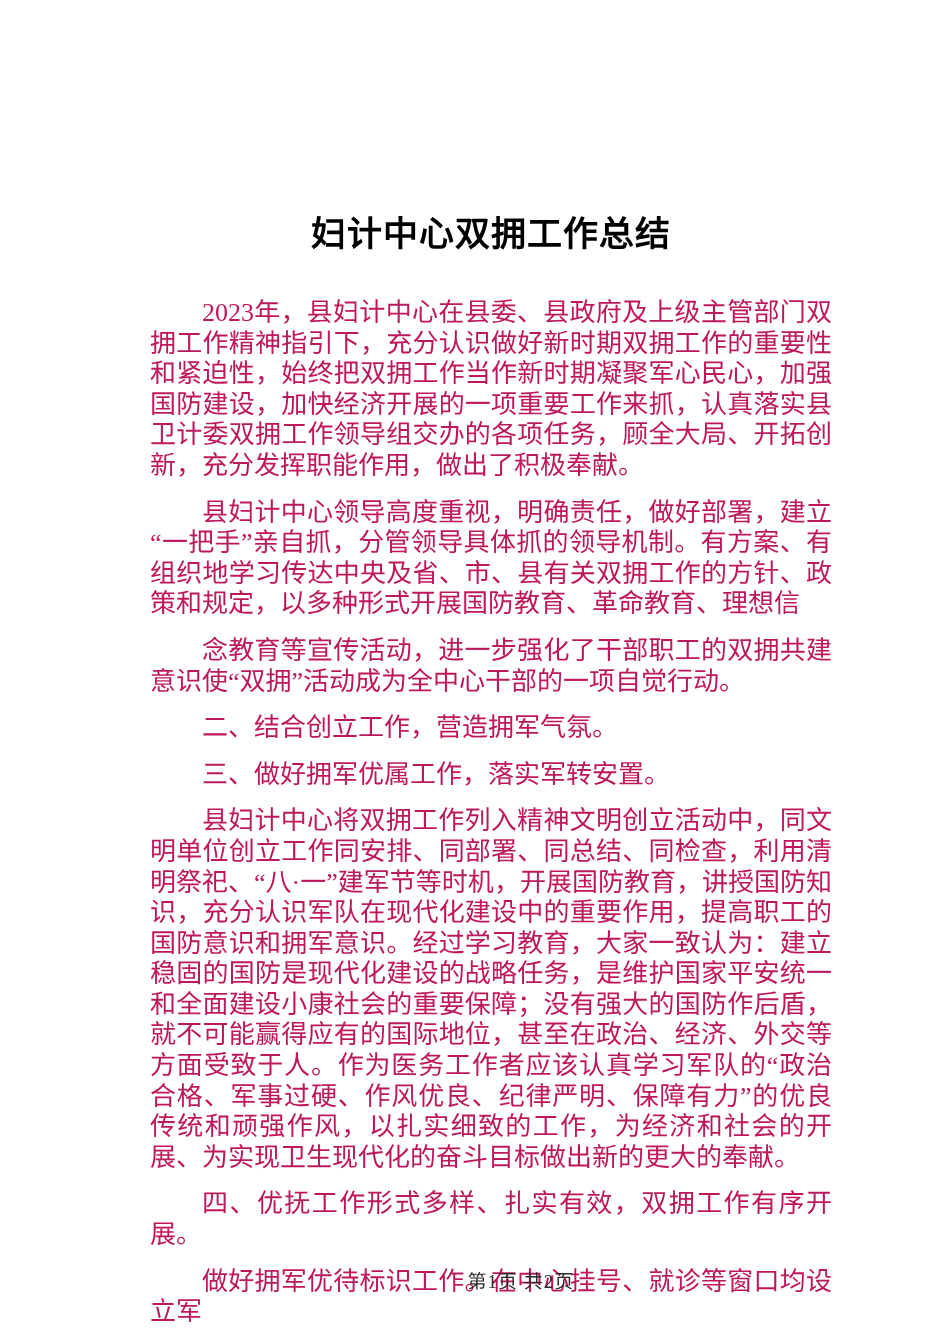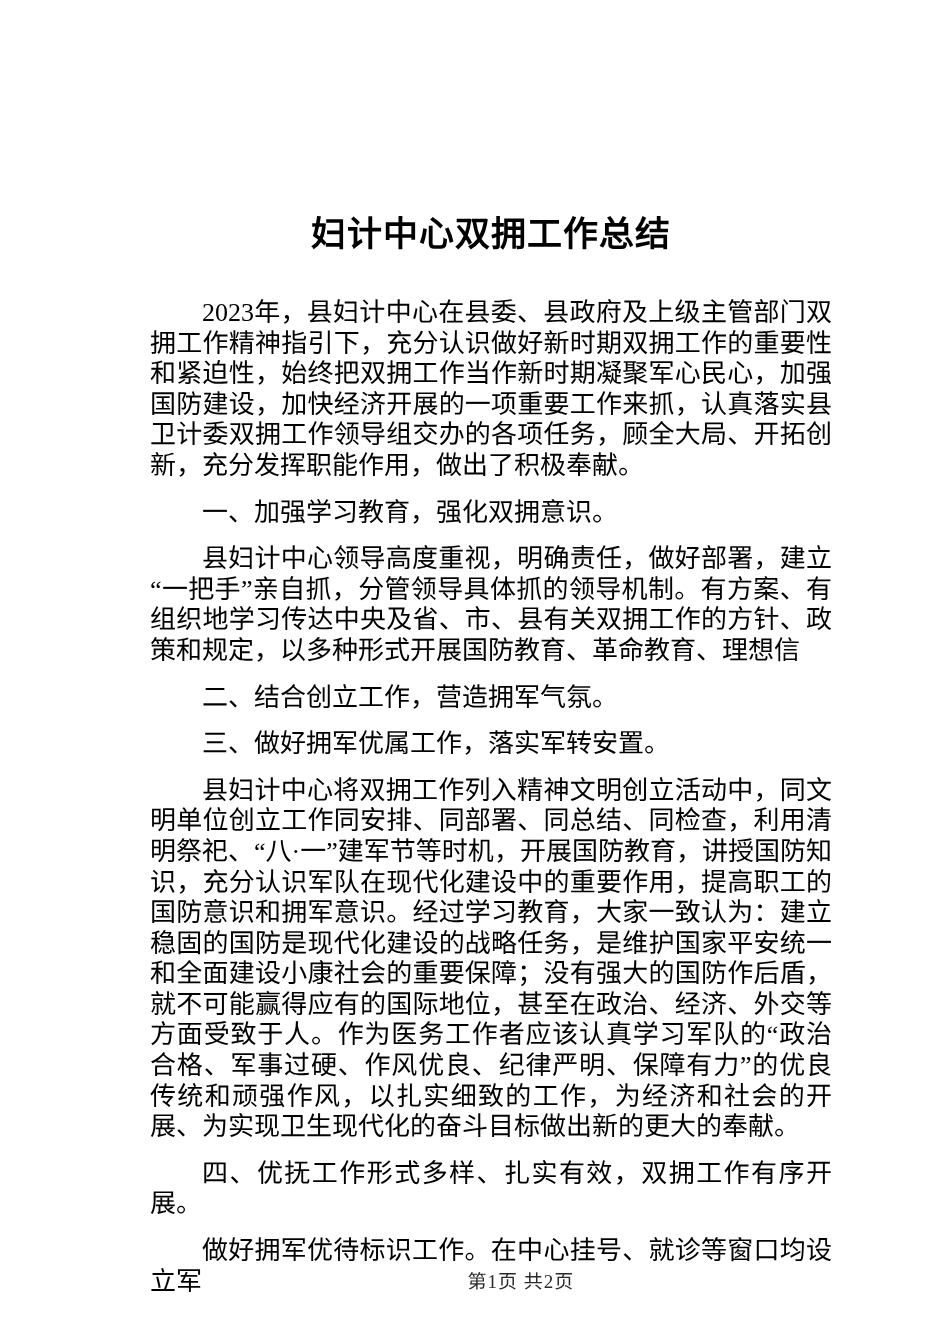--- a/index.html
+++ b/index.html
@@ -26,21 +26,21 @@
     font-weight: bold;
     color: #000000;
     letter-spacing: 1px;
   }
   .doc-body {
     width: 714px;
     margin: 17px auto 0 auto;
     font-size: 26px;
     line-height: 30.6px;
     text-align: justify;
-    color: #000000;
+    color: #be185d;
   }
   .doc-body p {
     text-indent: 2em;
     margin: 0;
   }
   .doc-footer {
     position: absolute;
     top: 1242px;
     left: 0;
     width: 100%;
@@ -56,22 +56,22 @@
 </style>
 </head>
 <body>
 
 <div class="doc-page">
 
   <h1 class="doc-title">妇计中心双拥工作总结</h1>
 
   <div class="doc-body">
     <p>2023年，县妇计中心在县委、县政府及上级主管部门双拥工作精神指引下，充分认识做好新时期双拥工作的重要性和紧迫性，始终把双拥工作当作新时期凝聚军心民心，加强国防建设，加快经济开展的一项重要工作来抓，认真落实县卫计委双拥工作领导组交办的各项任务，顾全大局、开拓创新，充分发挥职能作用，做出了积极奉献。</p>
-    <p>一、加强学习教育，强化双拥意识。</p>
     <p>县妇计中心领导高度重视，明确责任，做好部署，建立“一把手”亲自抓，分管领导具体抓的领导机制。有方案、有组织地学习传达中央及省、市、县有关双拥工作的方针、政策和规定，以多种形式开展国防教育、革命教育、理想信</p>
+    <p>念教育等宣传活动，进一步强化了干部职工的双拥共建意识使“双拥”活动成为全中心干部的一项自觉行动。</p>
     <p>二、结合创立工作，营造拥军气氛。</p>
     <p>三、做好拥军优属工作，落实军转安置。</p>
     <p>县妇计中心将双拥工作列入精神文明创立活动中，同文明单位创立工作同安排、同部署、同总结、同检查，利用清明祭祀、“八·一”建军节等时机，开展国防教育，讲授国防知识，充分认识军队在现代化建设中的重要作用，提高职工的国防意识和拥军意识。经过学习教育，大家一致认为：建立稳固的国防是现代化建设的战略任务，是维护国家平安统一和全面建设小康社会的重要保障；没有强大的国防作后盾，就不可能赢得应有的国际地位，甚至在政治、经济、外交等方面受致于人。作为医务工作者应该认真学习军队的“政治合格、军事过硬、作风优良、纪律严明、保障有力”的优良传统和顽强作风，以扎实细致的工作，为经济和社会的开展、为实现卫生现代化的奋斗目标做出新的更大的奉献。</p>
     <p>四、优抚工作形式多样、扎实有效，双拥工作有序开展。</p>
     <p>做好拥军优待标识工作。在中心挂号、就诊等窗口均设立军</p>
   </div>
 
   <div class="doc-footer">
     <span class="footer-text">第1页 共2页</span>
   </div>

